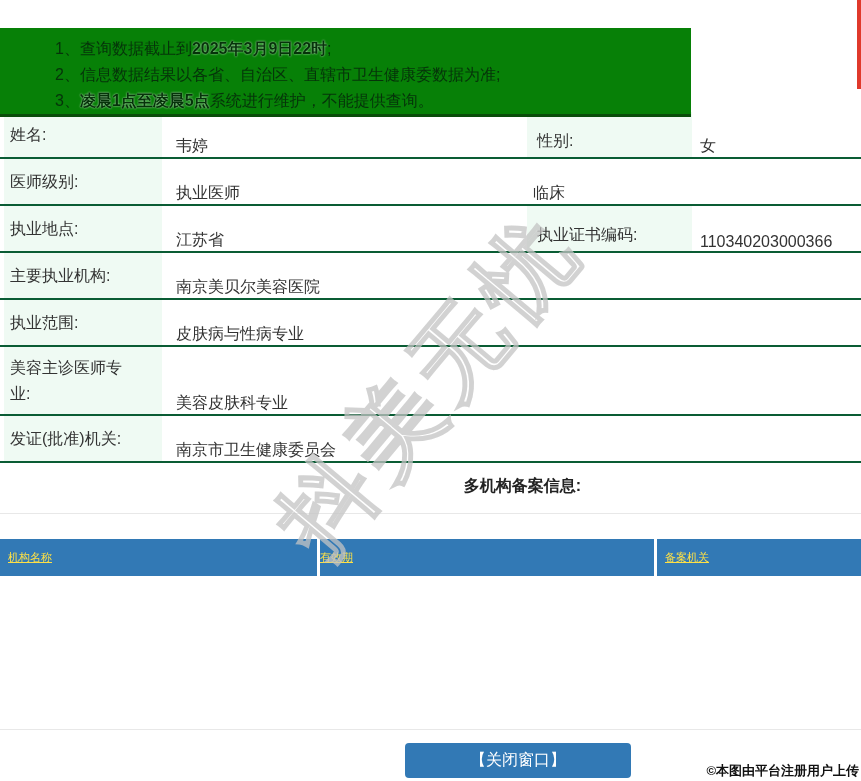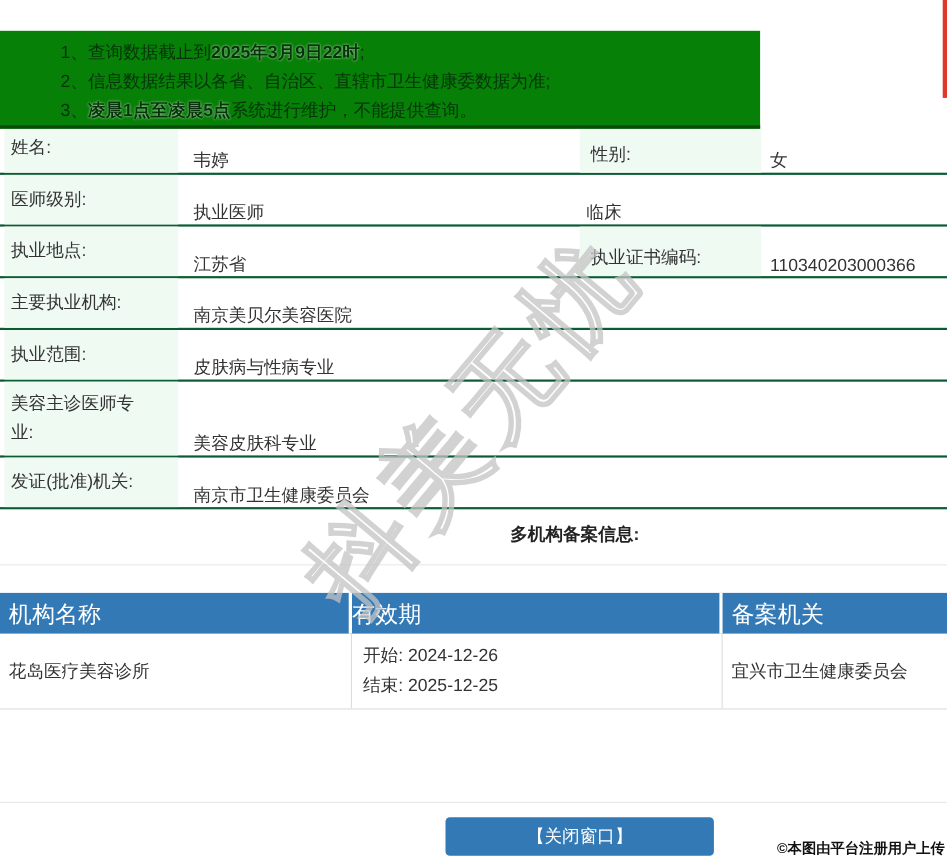--- a/index.html
+++ b/index.html
@@ -40,36 +40,36 @@
     position:absolute; top:460px; left:0; width:861px; height:54px;
     display:flex; align-items:center; justify-content:center;
     border-bottom:1px solid #e8e8e8; z-index:1;
   }
   .section-heading span { font-size:16px; font-weight:bold; color:#222; position:relative; left:92px; }
 
   
   .filing-table { position:absolute; top:539px; left:0; width:861px; z-index:1; }
   .filing-header { display:flex; height:37px; }
   .filing-header .hcell {
-    background:#3279b5; color:#ffffff; font-size:21px;
-    display:flex; align-items:center;
+    background:#3279b5; color:#fde047; font-size:11px;
+    display:flex; align-items:center;text-decoration:underline;
   }
   .hcell.c1 { width:320px; border-right:3px solid #fff; padding-left:8px; }
   .hcell.c2 { width:337px; border-right:3px solid #fff; }
   .hcell.c3 { flex:1; padding-left:8px; }
   .filing-body { display:flex; min-height:69px; border-bottom:1px solid #ddd; }
   .filing-body .bcell { font-size:16px; color:#333; display:flex; }
   .bcell.c1 { width:320px; border-right:1px solid #ddd; align-items:center; padding-left:8px; }
   .bcell.c2 { width:337px; border-right:1px solid #ddd; flex-direction:column; justify-content:center; padding-left:10px; line-height:27px; }
   .bcell.c3 { flex:1; align-items:center; padding-left:8px; }
 
   
   .divider-line { position:absolute; top:729px; left:0; width:861px; border-top:1px solid #e8e8e8; }
   .close-button {
-    position:absolute; top:743px; left:405px; width:244px; height:35px;
+    position:absolute; top:743px; left:405px; width:226px; height:35px;
     background:#3279b5; border:none; border-radius:4px;
     color:#fff; font-size:16px; font-family:inherit;
     display:flex; align-items:center; justify-content:center;
     cursor:pointer; z-index:4;
   }
   .stamp {
     position:absolute; right:2px; bottom:1px; z-index:6;
     font-size:13px; font-weight:bold; color:#111;
     text-shadow:1px 0 0 #fff,-1px 0 0 #fff,0 1px 0 #fff,0 -1px 0 #fff,1px 1px 0 #fff,-1px -1px 0 #fff;
   }
@@ -150,28 +150,20 @@
   <div class="section-heading">
     <span>多机构备案信息:</span>
   </div>
 
   <div class="filing-table">
     <div class="filing-header">
       <div class="hcell c1">机构名称</div>
       <div class="hcell c2">有效期</div>
       <div class="hcell c3">备案机关</div>
     </div>
-    <div class="filing-body">
-      <div class="bcell c1">花岛医疗美容诊所</div>
-      <div class="bcell c2">
-        <div>开始: 2024-12-26</div>
-        <div>结束: 2025-12-25</div>
-      </div>
-      <div class="bcell c3">宜兴市卫生健康委员会</div>
-    </div>
   </div>
 
   <div class="divider-line"></div>
   <button class="close-button">【关闭窗口】</button>
   <div class="stamp">©本图由平台注册用户上传</div>
 
   <div class="watermark">
     <span>抖美无忧</span>
   </div>
 

